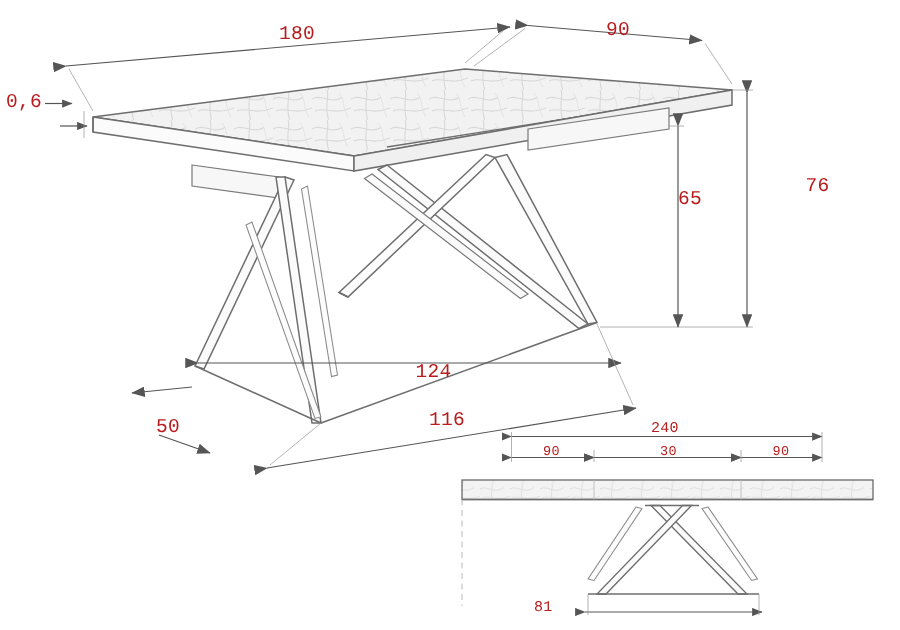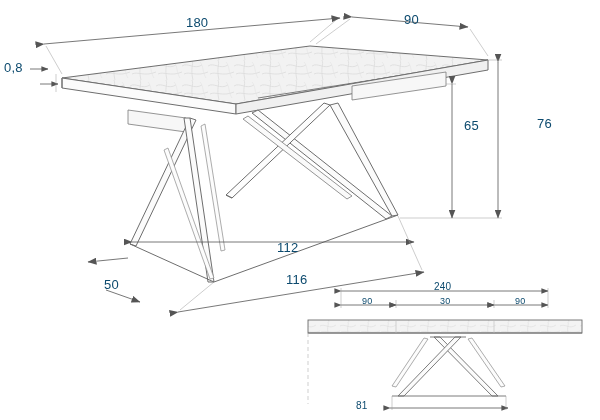--- a/index.html
+++ b/index.html
@@ -17,23 +17,23 @@
     background: #ffffff;
     overflow: hidden;
   }
   #sheet svg {
     position: absolute;
     left: 0;
     top: 0;
   }
   .dim-label {
     position: absolute;
-    font-family: Liberation Sans, sans-serif;
+    font-family: Liberation Mono, monospace;
     font-size: 13px;
-    color: #0c4a6e;
+    color: #b91c1c;
     white-space: nowrap;
     letter-spacing: 0.2px;
   }
   .dim-label.small {
     font-size: 10px;
   }
   .dim-label.tiny {
     font-size: 9px;
   }
 </style>
@@ -156,29 +156,29 @@
       <line x1="390" y1="408" x2="508" y2="408" marker-start="url(#ahs)" marker-end="url(#ahs)"></line>
       <line x1="392" y1="396" x2="392" y2="410" stroke="#9a9a9a" stroke-width="0.5"></line>
       <line x1="506" y1="396" x2="506" y2="410" stroke="#9a9a9a" stroke-width="0.5"></line>
     </g>
   </svg>
 
   <div class="dim-label" style="left:186px; top:15px;">180</div>
 
   <div class="dim-label" style="left:404px; top:12px;">90</div>
 
-  <div class="dim-label" style="left:4px; top:60px;">0,8</div>
+  <div class="dim-label" style="left:4px; top:60px;">0,6</div>
 
   <div class="dim-label" style="left:502px; top:116px;margin-left:35px;">76</div>
 
-  <div class="dim-label" style="left:452px; top:118px;padding-left:12px;">65</div>
+  <div class="dim-label" style="left:452px; top:125px;">65</div>
 
   <div class="dim-label" style="left:104px; top:270px;margin-top:7px;">50</div>
 
-  <div class="dim-label" style="left:277px; top:240px;">112</div>
+  <div class="dim-label" style="left:277px; top:240px;">124</div>
 
   <div class="dim-label" style="left:286px; top:272px;">116</div>
 
   <div class="dim-label small" style="left:434px; top:281px;">240</div>
 
   <div class="dim-label tiny" style="left:362px; top:296px;">90</div>
 
   <div class="dim-label tiny" style="left:440px; top:296px;">30</div>
 
   <div class="dim-label tiny" style="left:515px; top:296px;">90</div>

